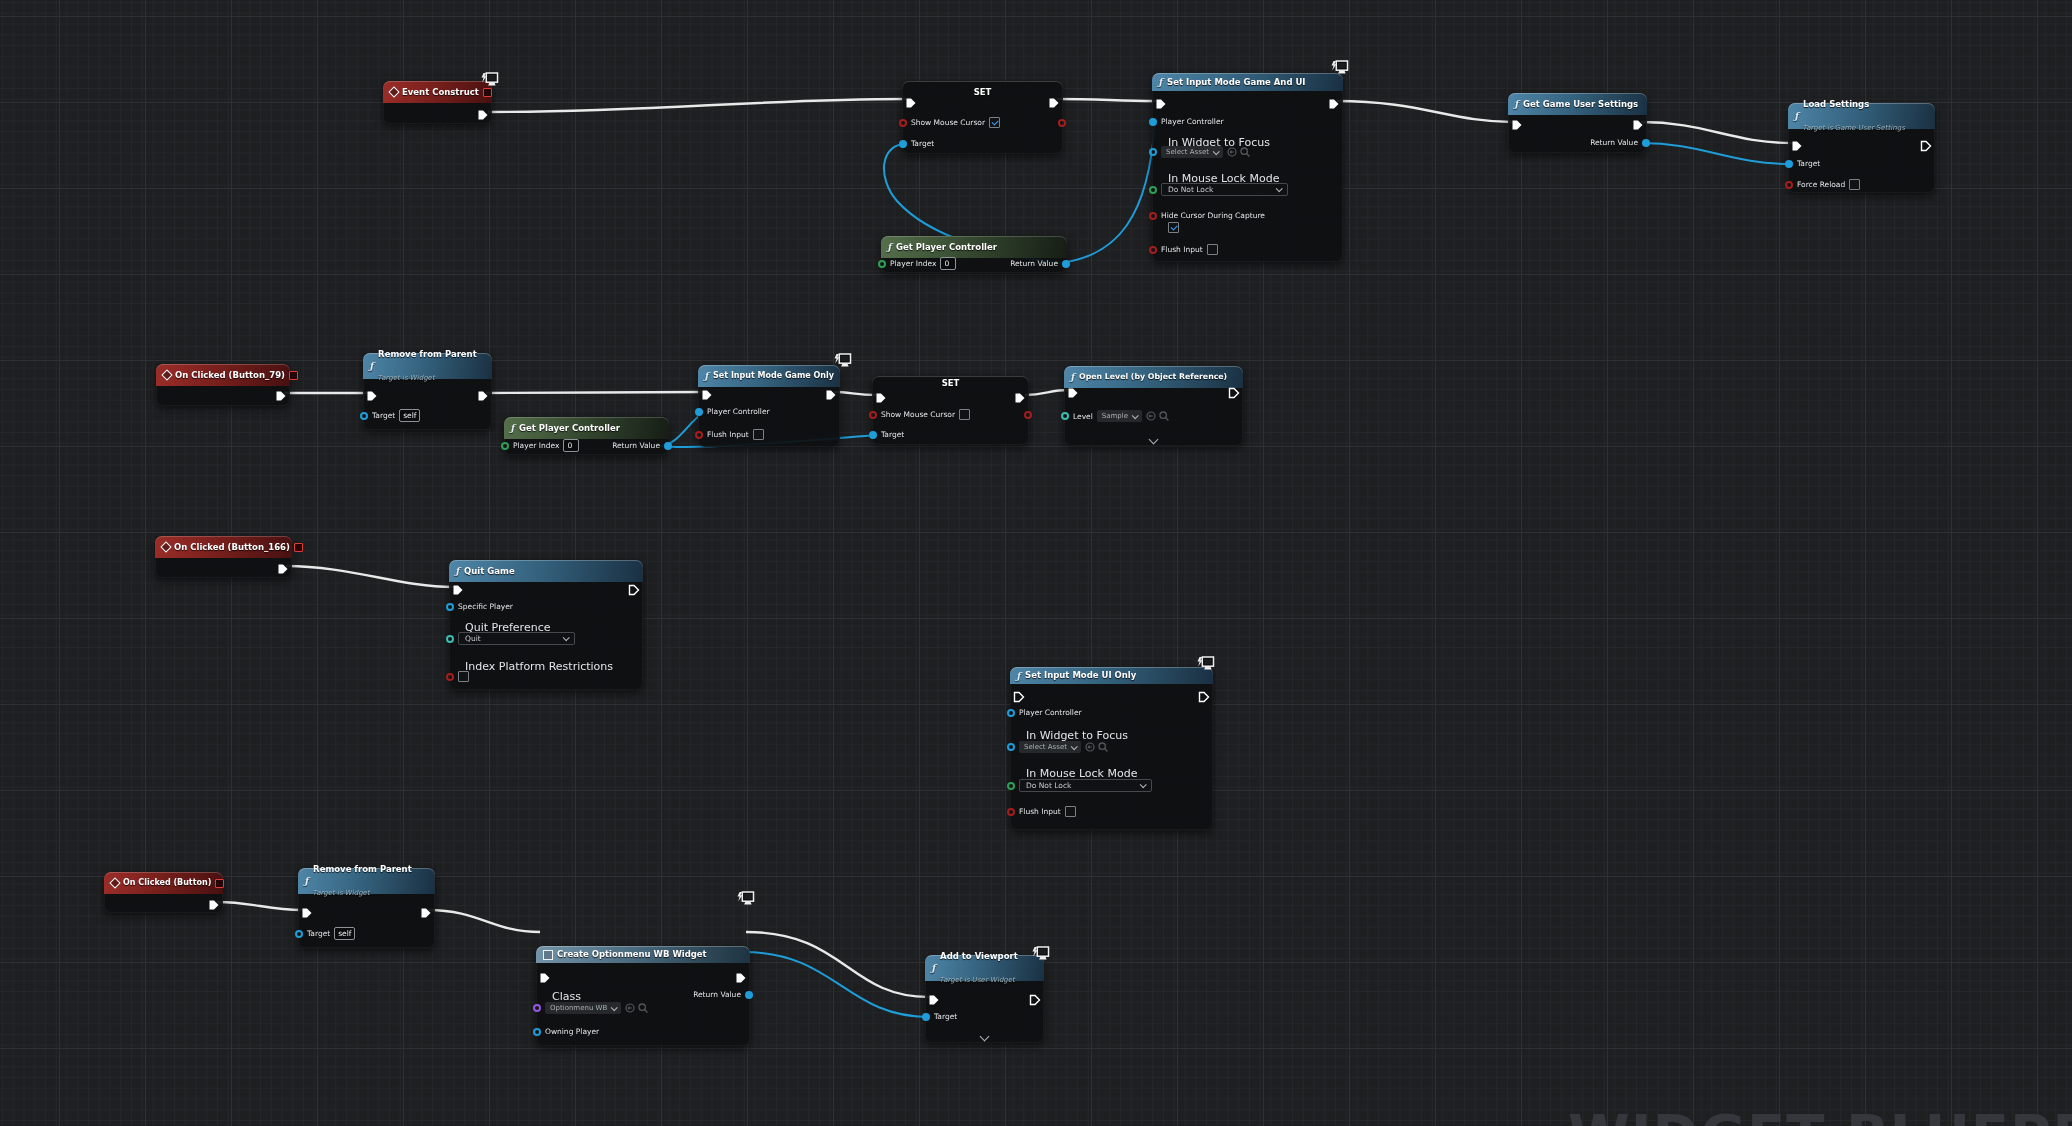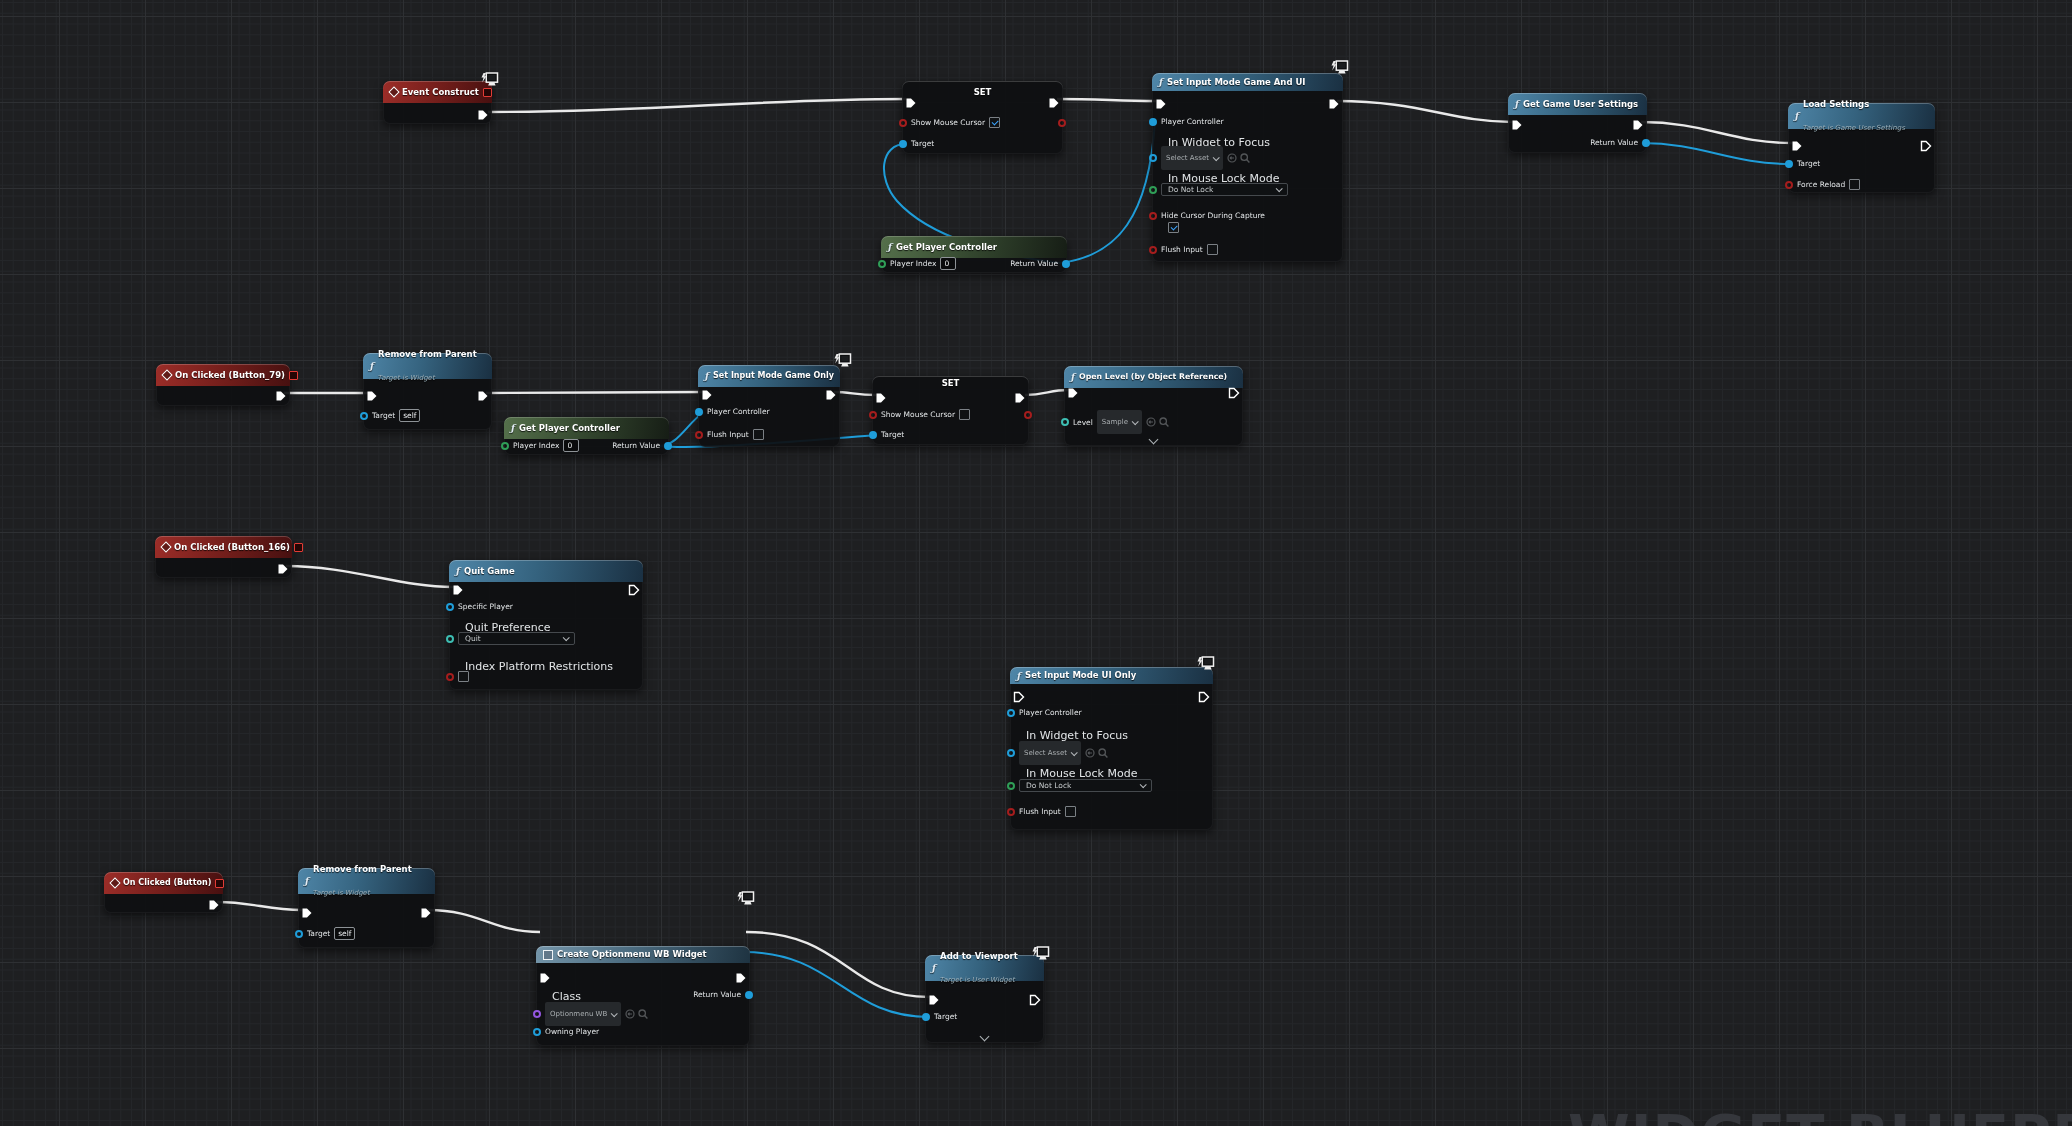--- a/index.html
+++ b/index.html
@@ -51,21 +51,21 @@
   .row .mr{margin-right:-7px;}
   .pin{width:8px;height:8px;border-radius:50%;box-sizing:border-box;flex:none;border:2px solid var(--c);}
   .pin.filled{background:var(--c);}
   .c-obj{--c:#1f9dd9;} .c-bool{--c:#a51d1d;} .c-enum{--c:#2f9e57;}
   .c-level{--c:#3dbdb2;} .c-class{--c:#9557e0;}
   .exec{position:absolute;width:12px;height:12px;}
   .lblrow{position:absolute;left:16px;font-size:11px;color:#e2e5e7;white-space:nowrap;}
   .cb{width:11px;height:11px;background:#101214;border:1px solid #7b8085;border-radius:1px;position:relative;box-sizing:border-box;flex:none;}
   .cb.checked::after{content:"";position:absolute;left:2px;top:2px;width:5px;height:2.6px;border-left:1.8px solid #3aa4ff;border-bottom:1.8px solid #3aa4ff;transform:rotate(-45deg);}
   .combo{height:13px;background:#0f1113;border:1px solid #45494d;border-radius:2px;color:#c9cdcf;font-size:7.5px;display:flex;align-items:center;justify-content:space-between;padding:0 6px;box-sizing:border-box;flex:none;}
-  .assetdd{height:12px;background:#26292c;border-radius:2px;color:#a9aeb1;font-size:7px;display:flex;align-items:center;gap:4px;padding:12px 5px;box-sizing:border-box;flex:none;}
+  .assetdd{height:12px;background:#26292c;border-radius:2px;color:#a9aeb1;font-size:7px;display:flex;align-items:center;gap:4px;padding:0 5px;box-sizing:border-box;flex:none;}
   .chev{width:4px;height:4px;border-right:1.5px solid #b4b8bb;border-bottom:1.5px solid #b4b8bb;transform:rotate(45deg) translateY(-1px);flex:none;}
   .ghosts{display:flex;align-items:center;gap:3px;opacity:.55;}
   .valbox{min-width:8px;height:11px;border:1px solid #8d9296;border-radius:2px;color:#eceeef;font-size:7.5px;padding:0 3px;display:flex;align-items:center;background:rgba(0,0,0,.3);flex:none;}
   .expand{position:absolute;bottom:3px;left:50%;width:6px;height:6px;margin-left:-4px;border-right:1.8px solid #aeb3b7;border-bottom:1.8px solid #aeb3b7;transform:rotate(45deg);}
   .badge{position:absolute;z-index:3;}
 </style>
 </head>
 <body>
 
 <svg id="wires" width="2072" height="1126">

